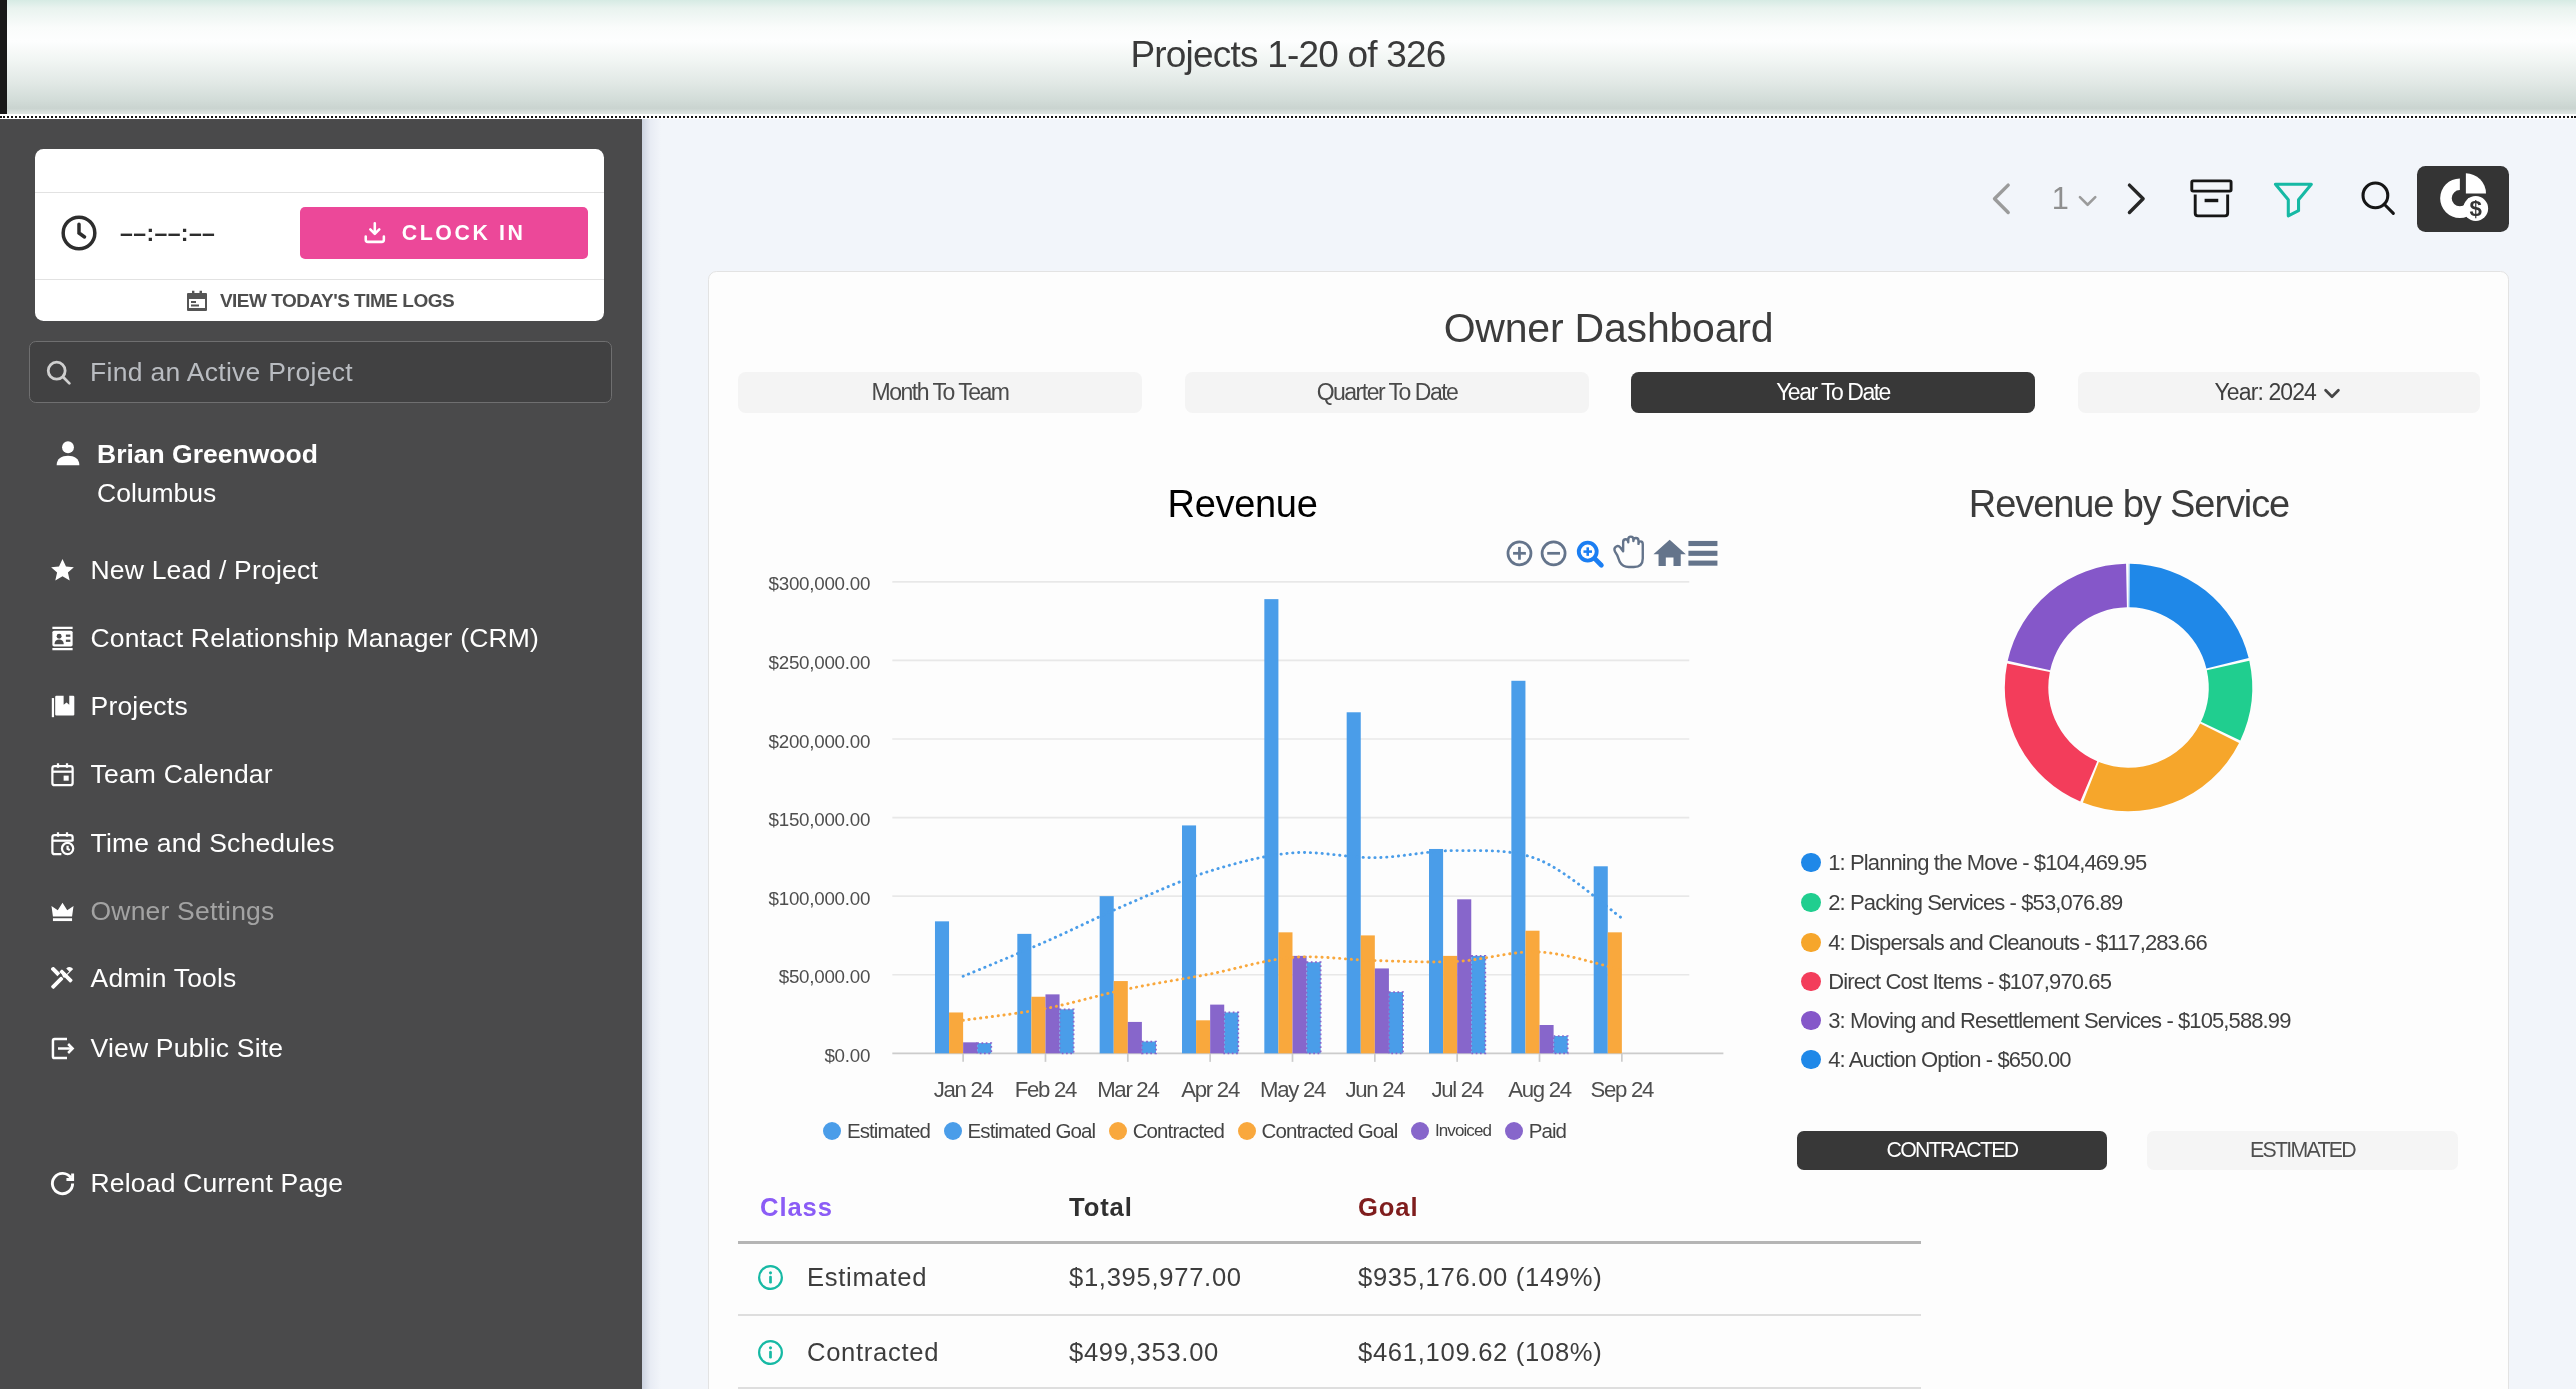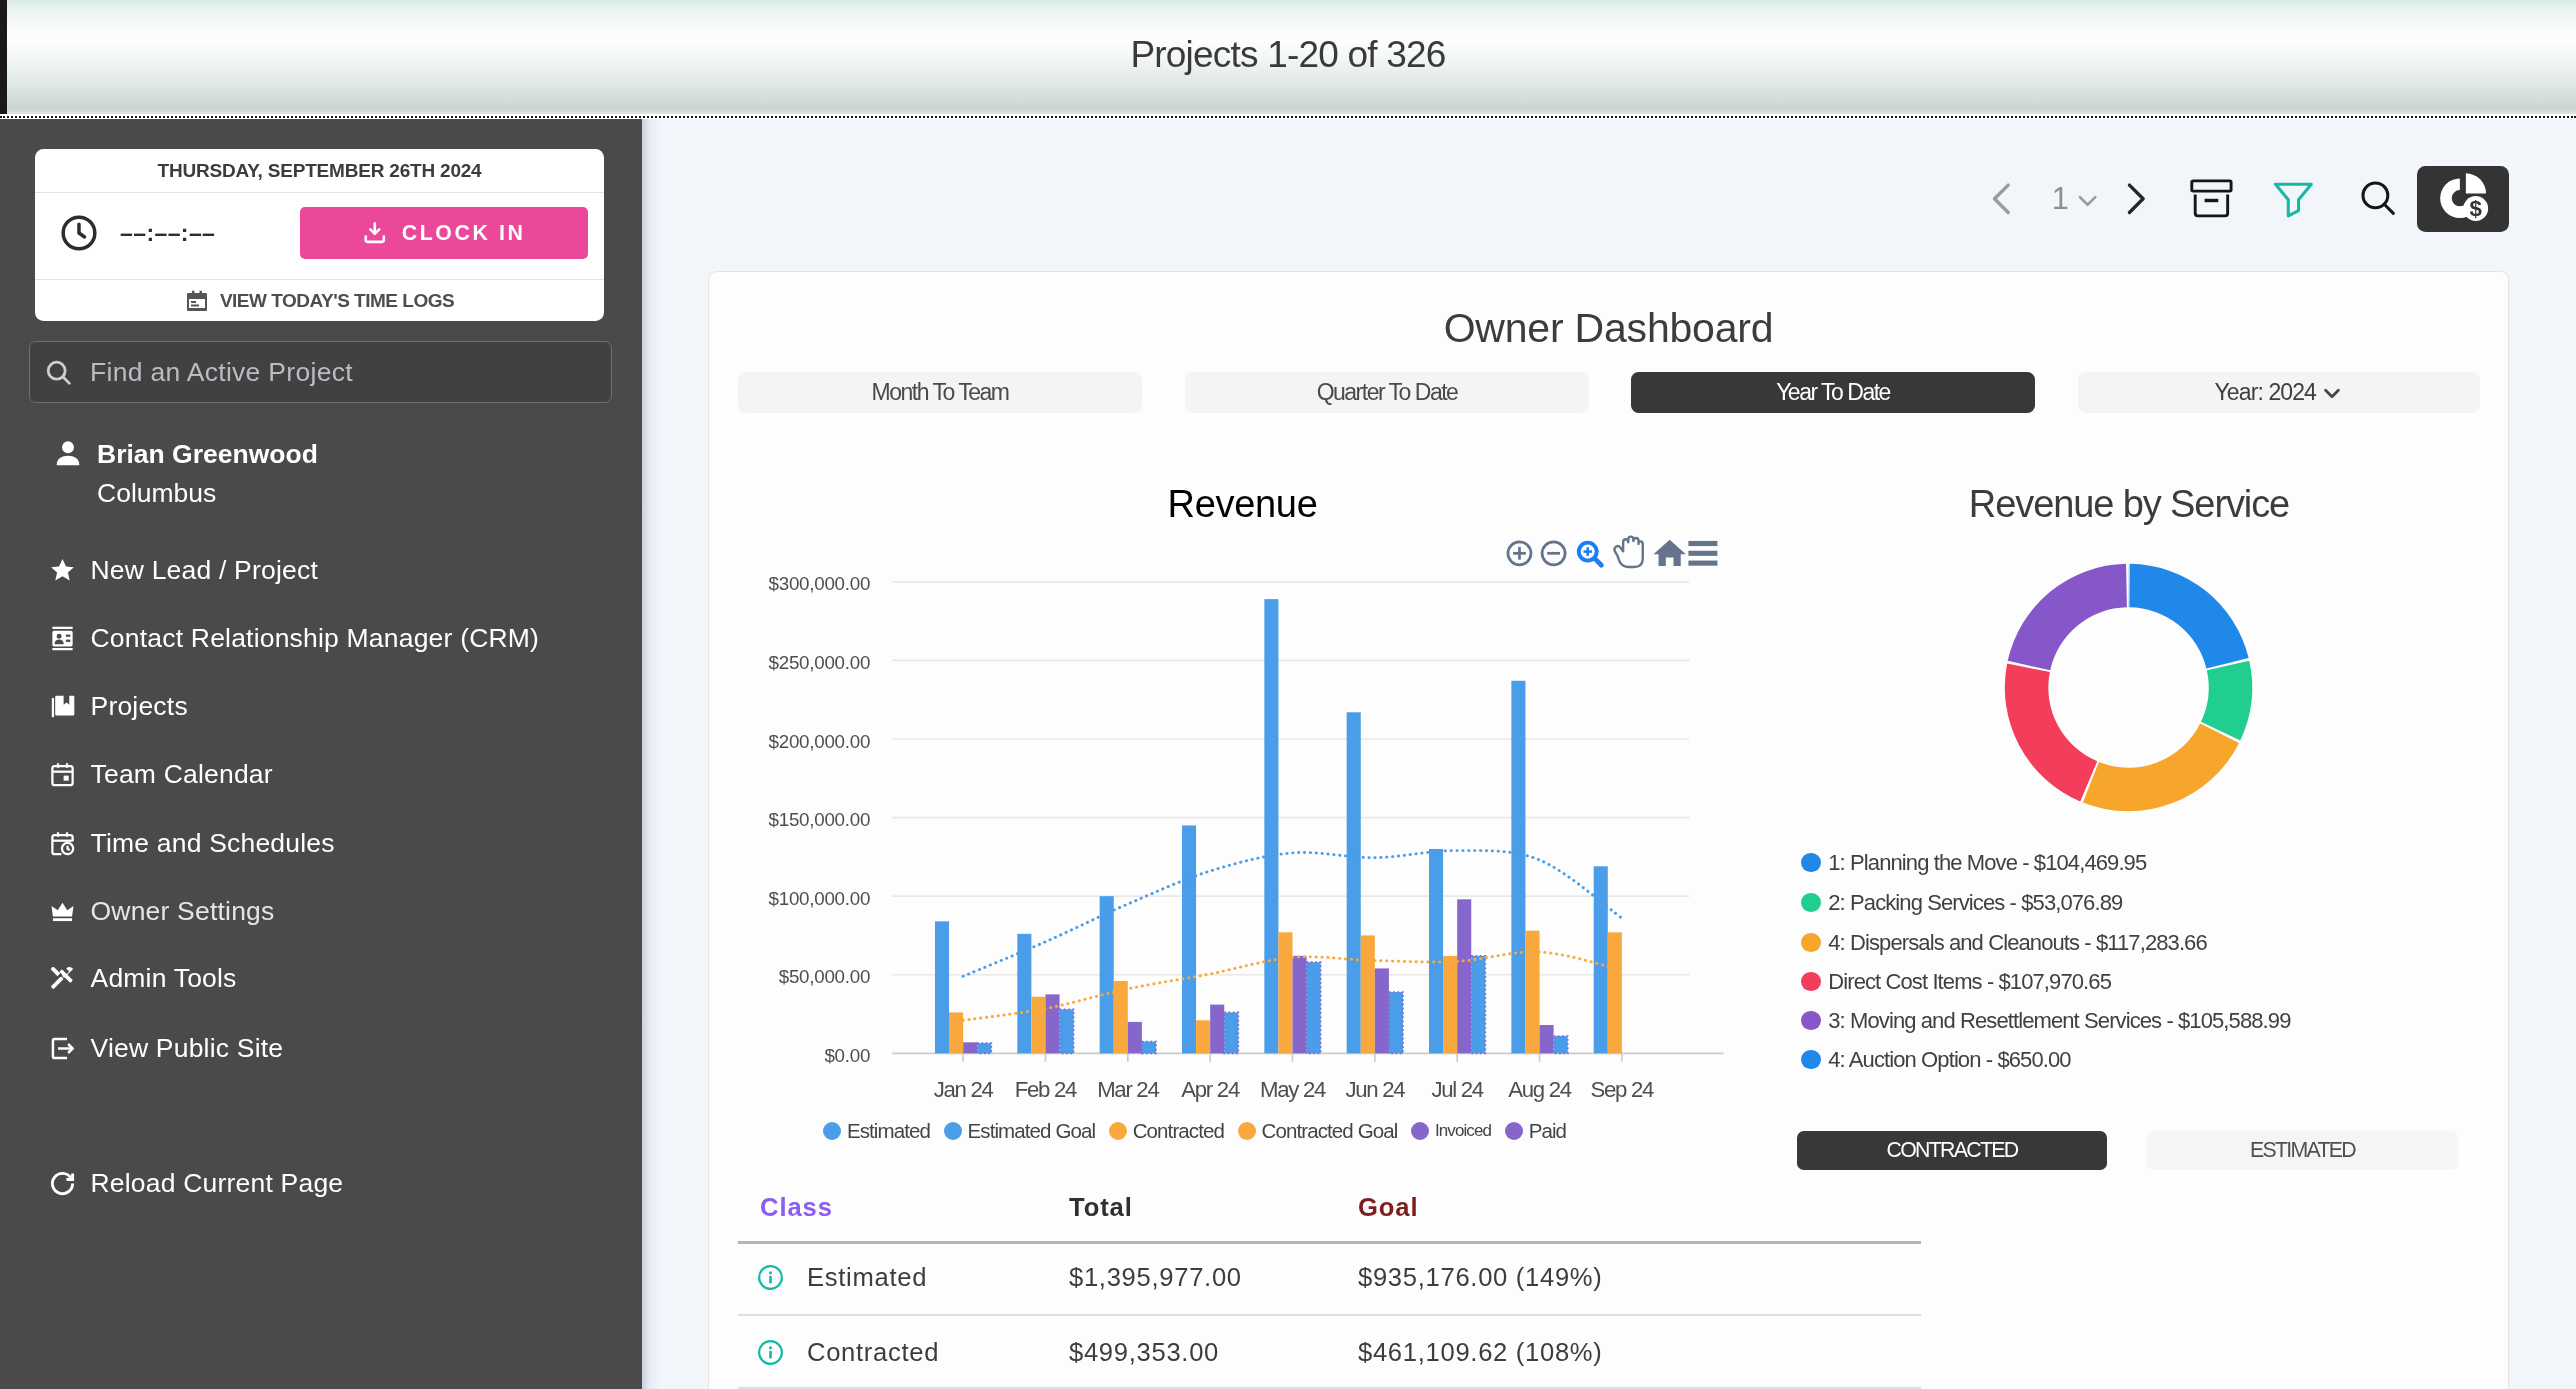--- a/index.html
+++ b/index.html
@@ -11,21 +11,20 @@
 <div class="abs" style="left:0;top:0;width:6.8px;height:116px;background:#191919;"></div>
 <div class="abs" style="left:0;top:20.5px;width:2576px;height:68px;display:flex;align-items:center;justify-content:center;font-size:37px;letter-spacing:-0.8px;color:#3a3a3a;">Projects 1-20 of 326</div>
 <div class="abs" style="left:0;top:114px;width:2576px;height:6.8px;background:#fff;"></div>
 <div class="abs" style="left:0;top:116px;width:2576px;height:0;border-top:2.1px dotted #151515;"></div>
 
 <div class="abs" style="left:642px;top:119px;width:1934px;height:1270px;background:linear-gradient(90deg,#ccd3e0 0px,#e8ecf4 8.5px,#f2f5fa 19px,#f2f5fa 100%);"></div>
 
 <div class="abs" style="left:0;top:119px;width:642px;height:1270px;background:#4a4a4b;">
 
   <div class="abs" style="left:35px;top:30px;width:569px;height:172px;background:#fff;border-radius:8.5px;">
-    <div class="abs" style="left:0;top:0;width:569px;height:43px;display:flex;align-items:center;justify-content:center;font-size:19px;font-weight:bold;letter-spacing:-0.2px;color:#3c3c3c;">THURSDAY, SEPTEMBER 26TH 2024</div>
     <div class="abs" style="left:0;top:43px;width:569px;height:0.9px;background:#e2e2e2;"></div>
     <svg style="position:absolute;left:25px;top:65px" width="38" height="38" viewBox="0 0 24 24" fill="none" stroke="#2d2d2d" stroke-width="2.2">
         <circle cx="12" cy="12" r="10"></circle>
         <path d="M12 6.5V12l3.5 2.5" stroke-linecap="round"></path>
       </svg>
     <div class="abs" style="left:85px;top:65px;width:137px;height:38px;display:flex;align-items:center;font-size:23px;font-weight:bold;color:#2d2d2d;letter-spacing:0.4px;">––:––:––</div>
     <div class="abs" style="left:265px;top:58px;width:288px;height:52px;background:#ec4899;border-radius:5.1px;display:flex;align-items:center;justify-content:center;color:#fff;">
         <svg width="25.6" height="25.6" viewBox="0 0 24 24" fill="none" stroke="#fff" stroke-width="2.4" stroke-linecap="round" stroke-linejoin="round">
           <path d="M12 3v10m0 0-4.2-4.2M12 13l4.2-4.2"></path>
           <path d="M3.5 15.5v3a2 2 0 0 0 2 2h13a2 2 0 0 0 2-2v-3"></path>
@@ -111,21 +110,21 @@
       </div>
       <div style="margin-left:8.5px;font-size:26.5px;letter-spacing:0.2px;color:#fff;">Time and Schedules</div>
     </div>
 <div style="position:absolute;left:43px;top:758px;width:580px;height:68px;display:flex;align-items:center;">
       <div style="width:39px;display:flex;justify-content:center;">
         <svg width="27" height="27" viewBox="0 0 24 24" fill="#ffffff">
           <path d="M3.5 16.5 2.2 7l5.6 3.8L12 4.2l4.2 6.6L21.8 7l-1.3 9.5z"></path>
           <rect x="3.5" y="18" width="17" height="2.5"></rect>
         </svg>
       </div>
-      <div style="margin-left:8.5px;font-size:26.5px;letter-spacing:0.2px;color:#e5e5e5;">Owner Settings</div>
+      <div style="margin-left:8.5px;font-size:26.5px;letter-spacing:0.2px;color:#a3a3a3;">Owner Settings</div>
     </div>
 <div style="position:absolute;left:43px;top:825px;width:580px;height:68px;display:flex;align-items:center;">
       <div style="width:39px;display:flex;justify-content:center;">
         <svg width="27" height="27" viewBox="0 0 24 24" fill="#ffffff">
           <path d="M4.8 2.2 10 7.4l-2.5 2.5L2.3 4.7c-.8-.8-.6-1.7 0-2.3s1.7-.9 2.5-.2z"></path>
           <rect x="8" y="8" width="14" height="3.4" rx="1" transform="rotate(45 15 10)"></rect>
           <path d="M21.5 4.5a4.6 4.6 0 0 0-6.2-.5l2.7 2.7-2.5 2.5-2.7-2.7a4.6 4.6 0 0 0 .6 6.1z" transform="translate(0 -1)"></path>
           <rect x="1" y="14" width="13" height="3.4" rx="1" transform="rotate(-45 7.5 16)"></rect>
         </svg>
       </div>

